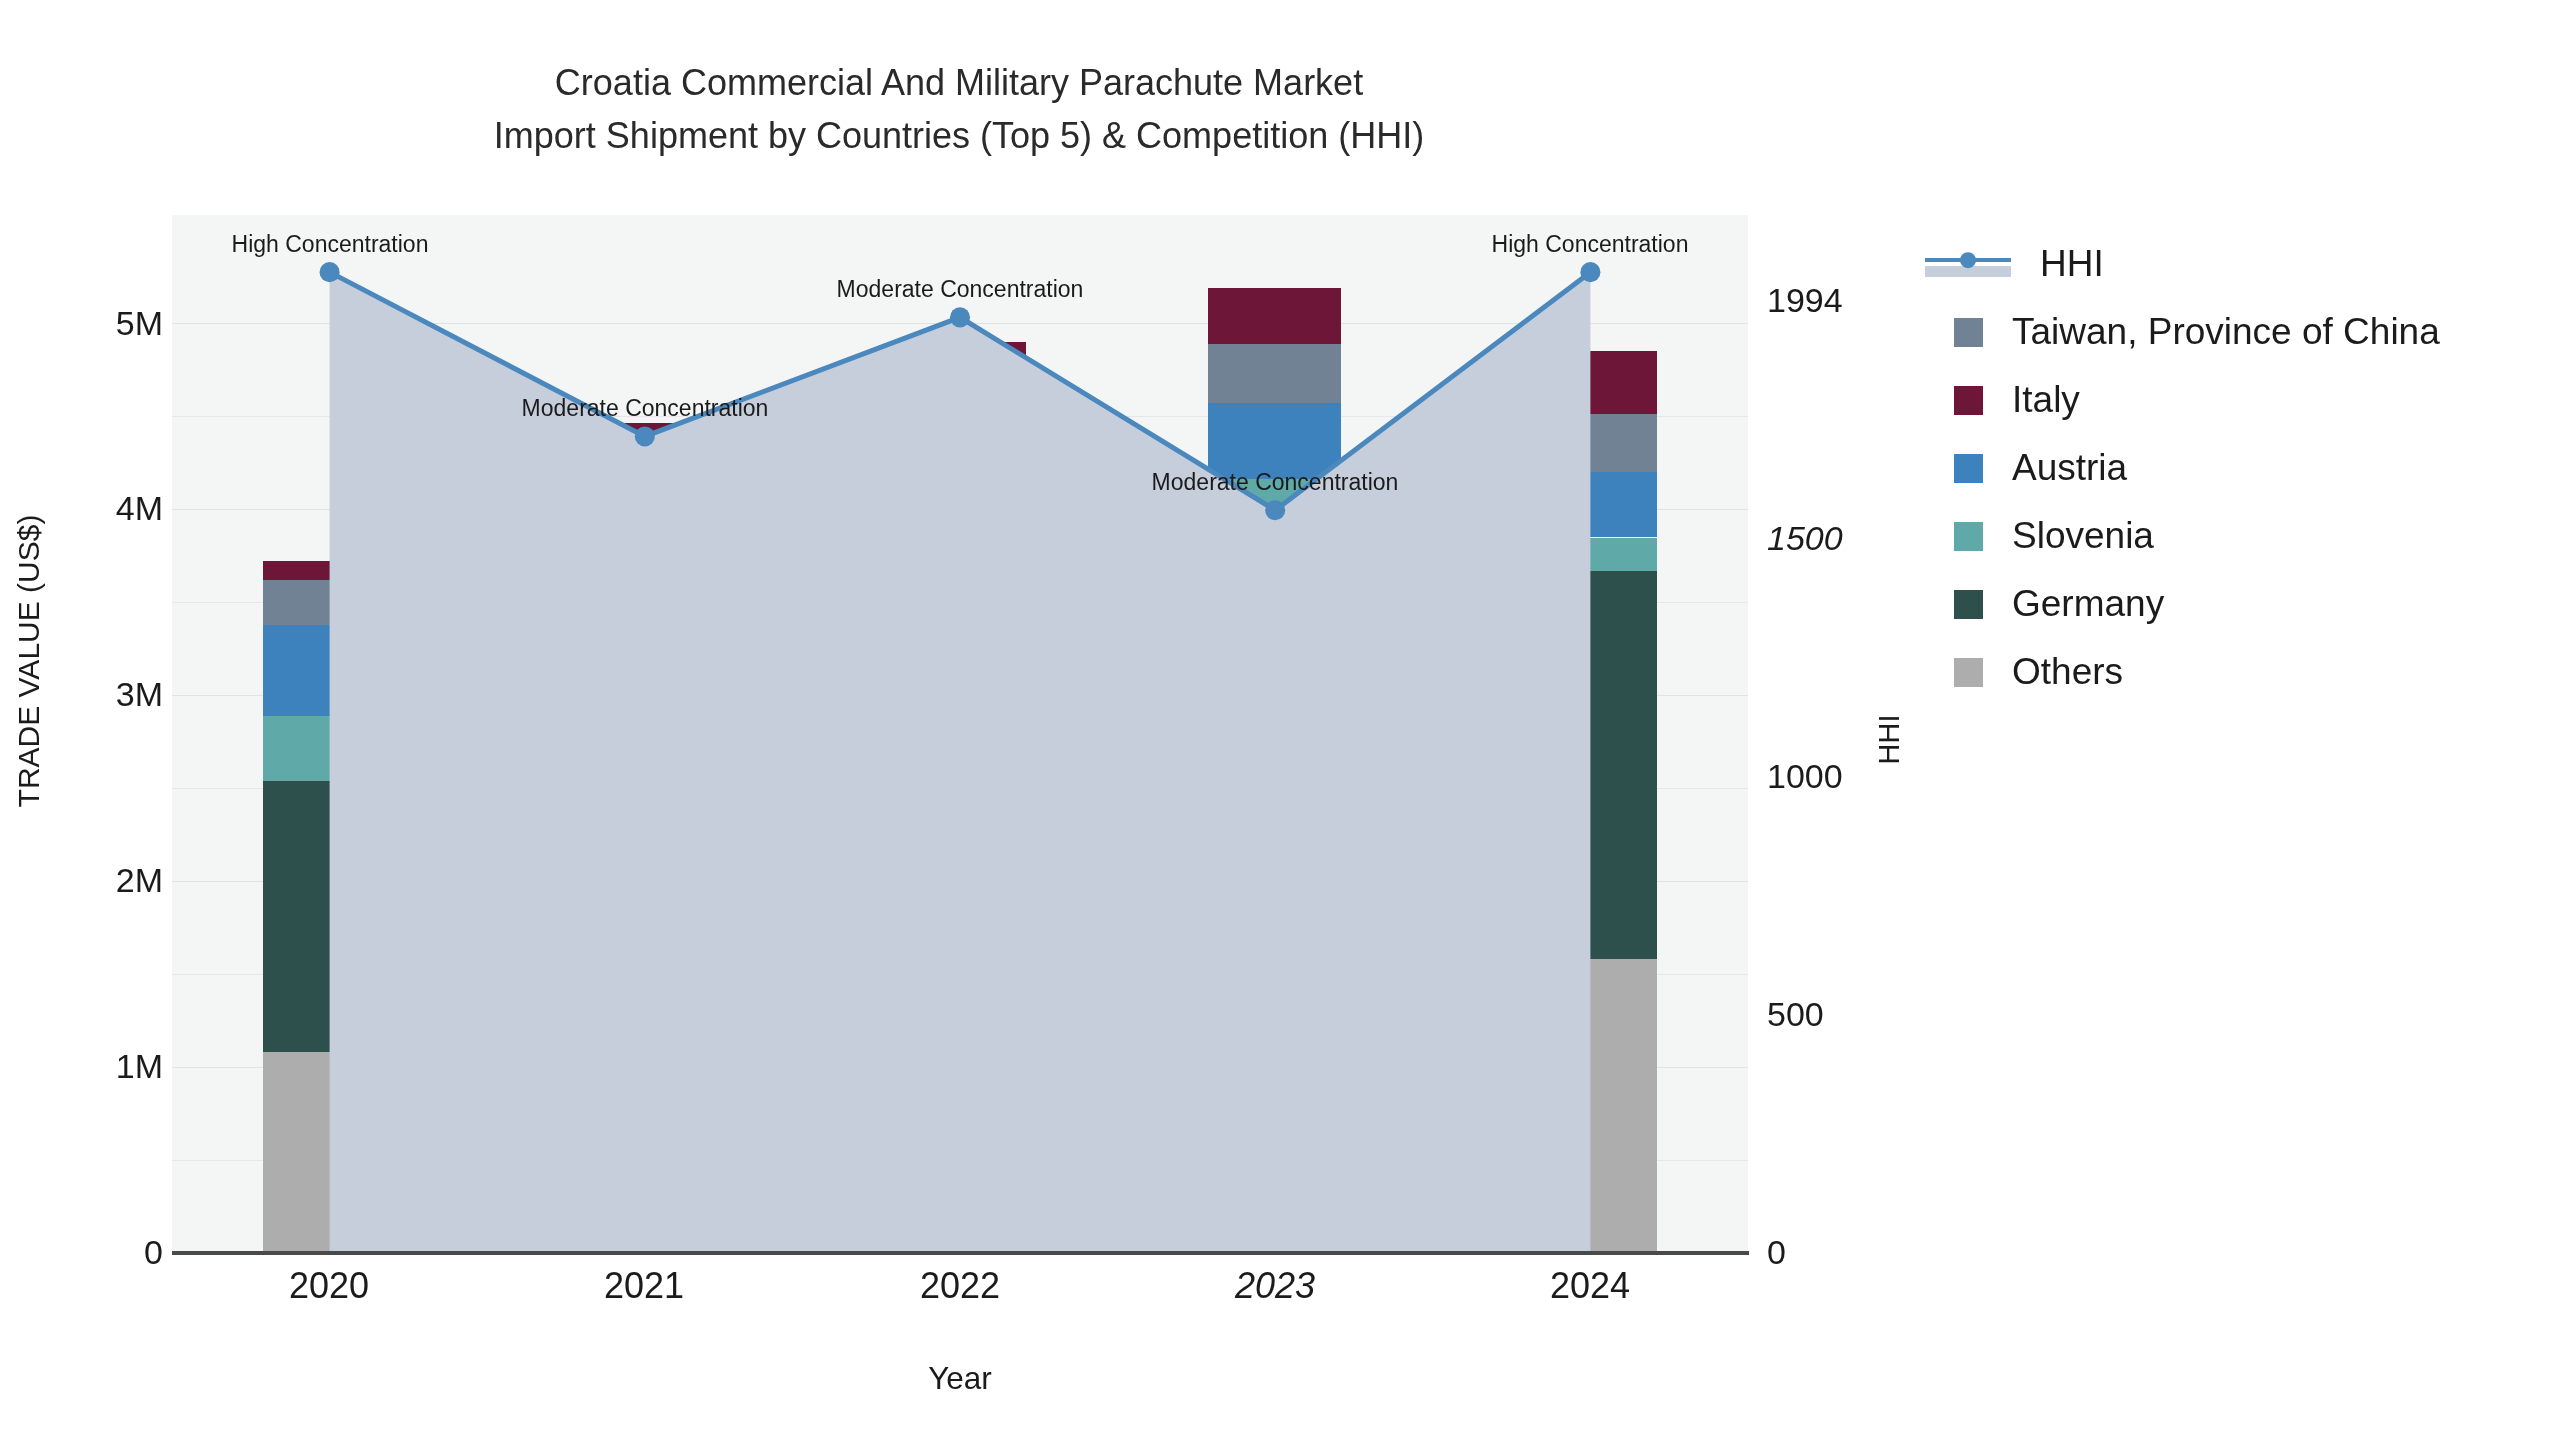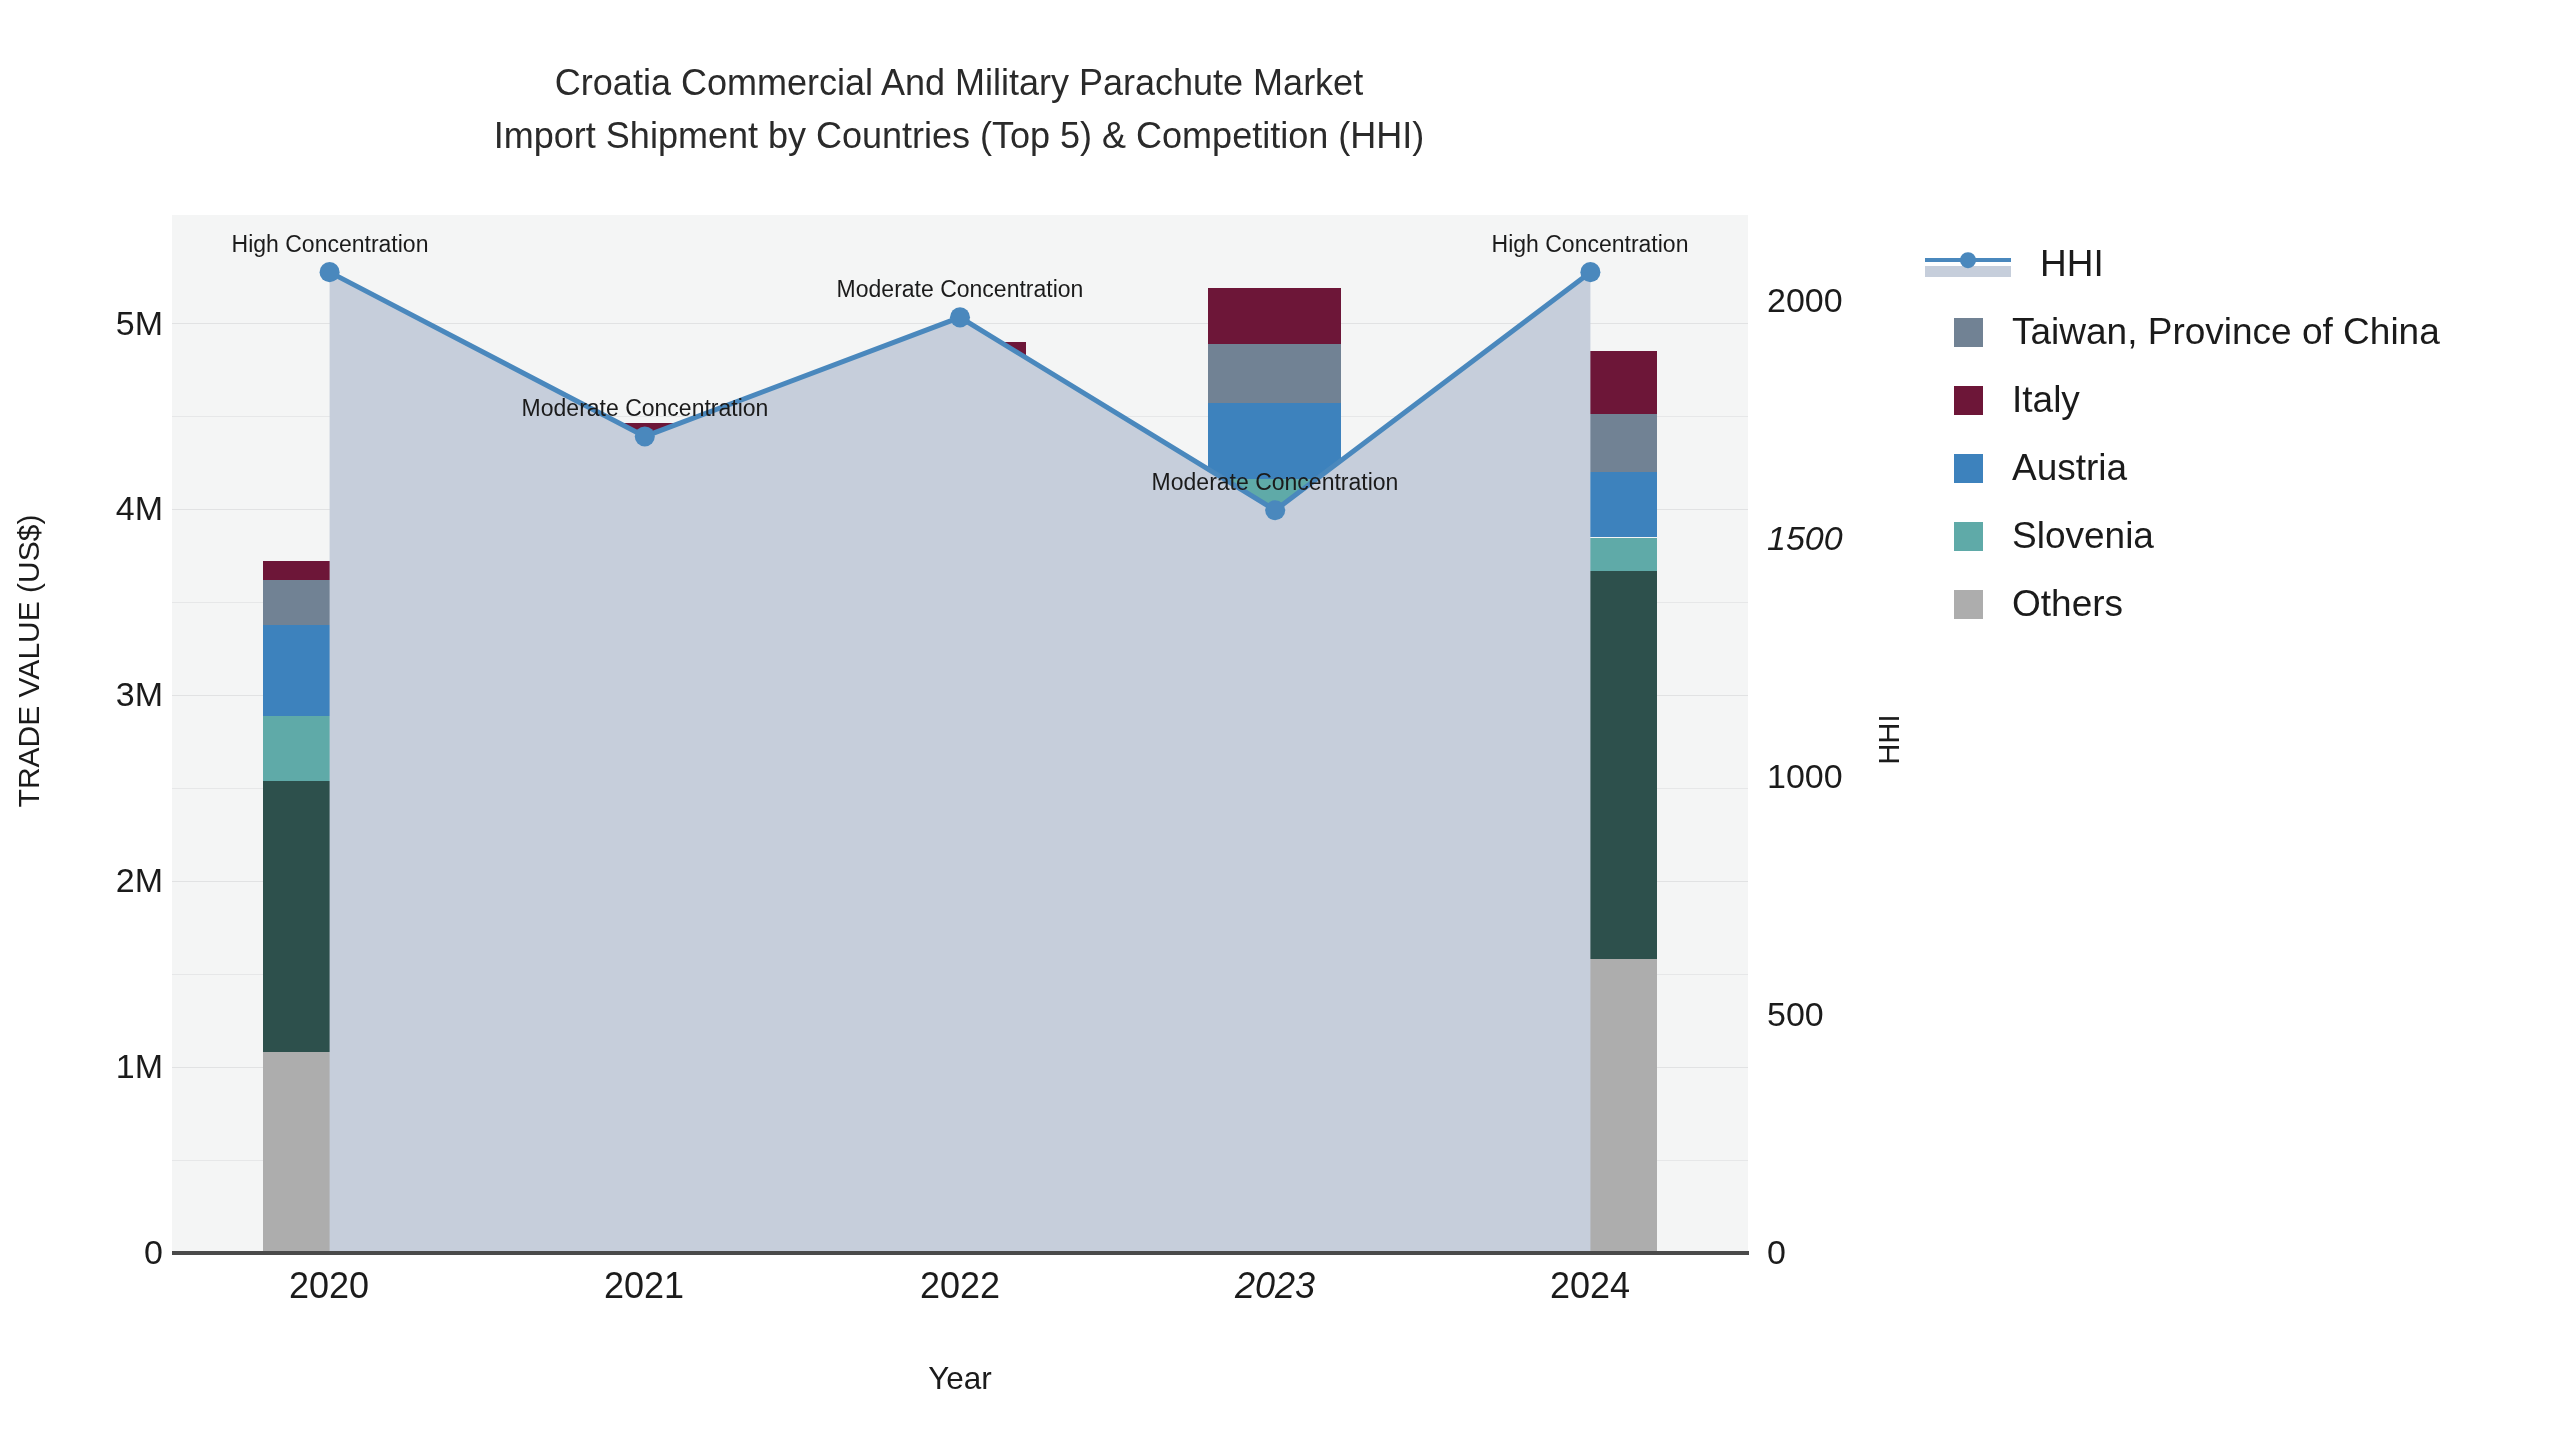--- a/index.html
+++ b/index.html
@@ -293,21 +293,21 @@
       <div class="ytick-left" style="top: 880px;">2M</div>
       <div class="ytick-left" style="top: 694px;">3M</div>
       <div class="ytick-left" style="top: 508px;">4M</div>
       <div class="ytick-left" style="top: 323px;">5M</div>
     </div>
   <div id="ticks-right">
       <div class="ytick-right" style="top: 1252px;">0</div>
       <div class="ytick-right" style="top: 1014px; text-align: right;">500</div>
       <div class="ytick-right" style="top: 776px;">1000</div>
       <div class="ytick-right" style="top: 538px; font-style: italic;">1500</div>
-      <div class="ytick-right" style="top: 300px;">2000</div>
+      <div class="ytick-right" style="top: 300px;">1994</div>
     </div>
   <div id="ticks-x">
       <div class="xtick" style="left: 329px;">2020</div>
       <div class="xtick" style="left: 644px;">2021</div>
       <div class="xtick" style="left: 960px;">2022</div>
       <div class="xtick" style="left: 1275px; font-style: italic;">2023</div>
       <div class="xtick" style="left: 1590px;">2024</div>
     </div>
 
   <div id="y-label-left">TRADE VALUE (US$)</div>
@@ -333,19 +333,23 @@
       </div>
       <div class="legend-row">
         <div class="legend-swatch" style="background: rgb(61, 130, 189); margin-left: 29px;"></div>
         <span class="legend-label">Austria</span>
       </div>
       <div class="legend-row">
         <div class="legend-swatch" style="background: rgb(95, 170, 168); margin-left: 29px;"></div>
         <span class="legend-label">Slovenia</span>
       </div>
       <div class="legend-row">
+        <div class="legend-swatch" style="background: rgb(45, 80, 76); margin-left: 29px;"></div>
+        <span class="legend-label">Germany</span>
+      </div>
+      <div class="legend-row">
         <div class="legend-swatch" style="background: rgb(173, 173, 173); margin-left: 29px;"></div>
         <span class="legend-label">Others</span>
       </div>
     </div>
 
 </div>
 
 
 </body></html>

